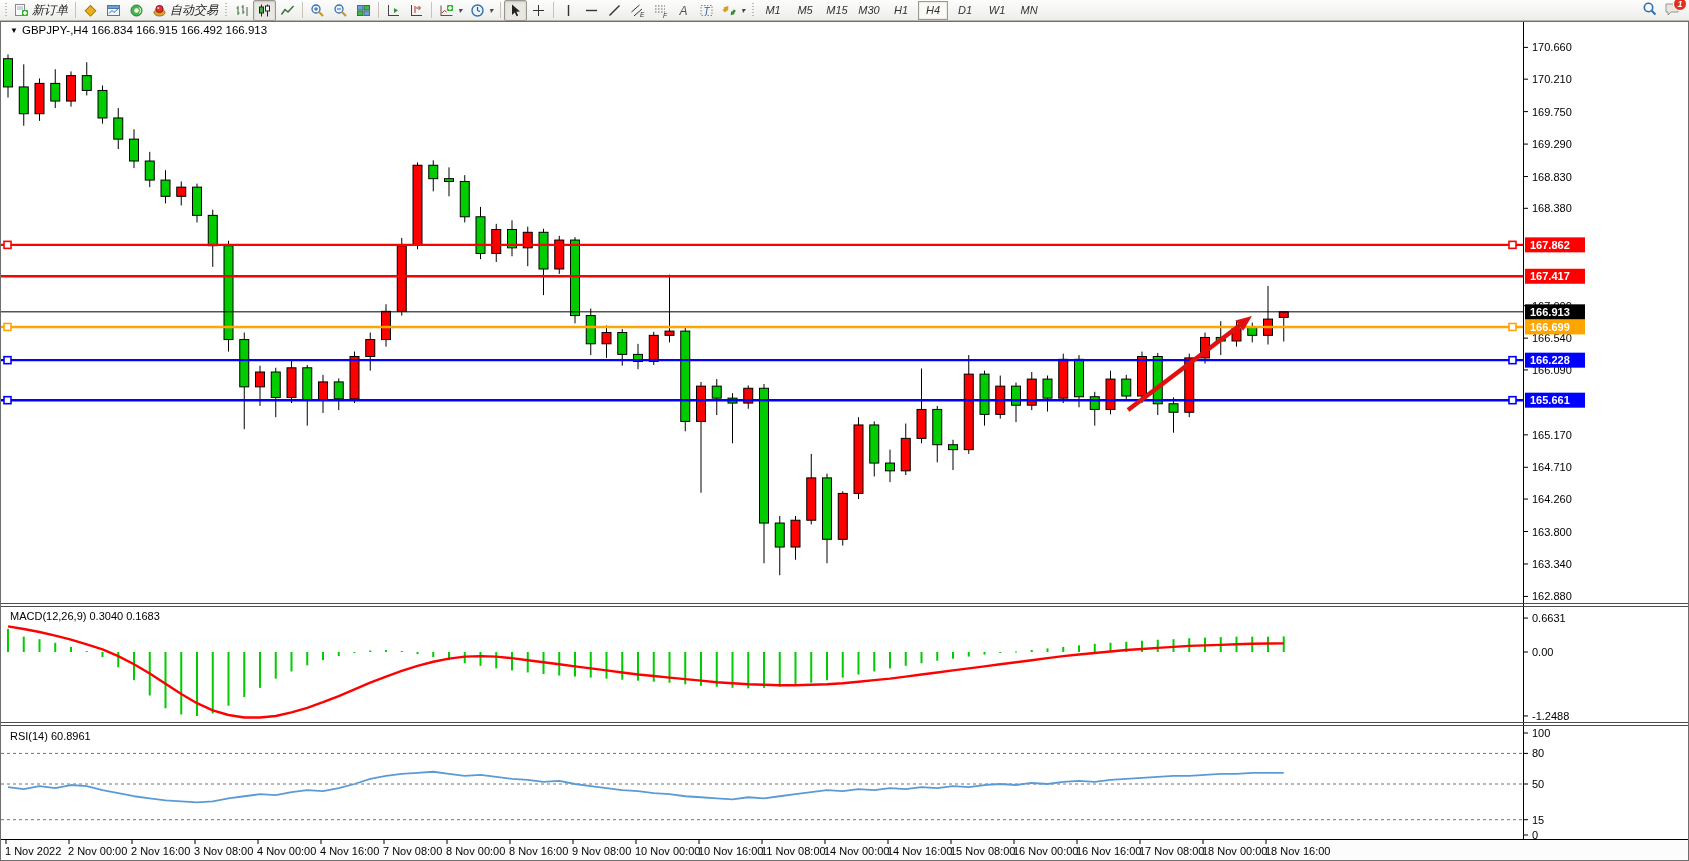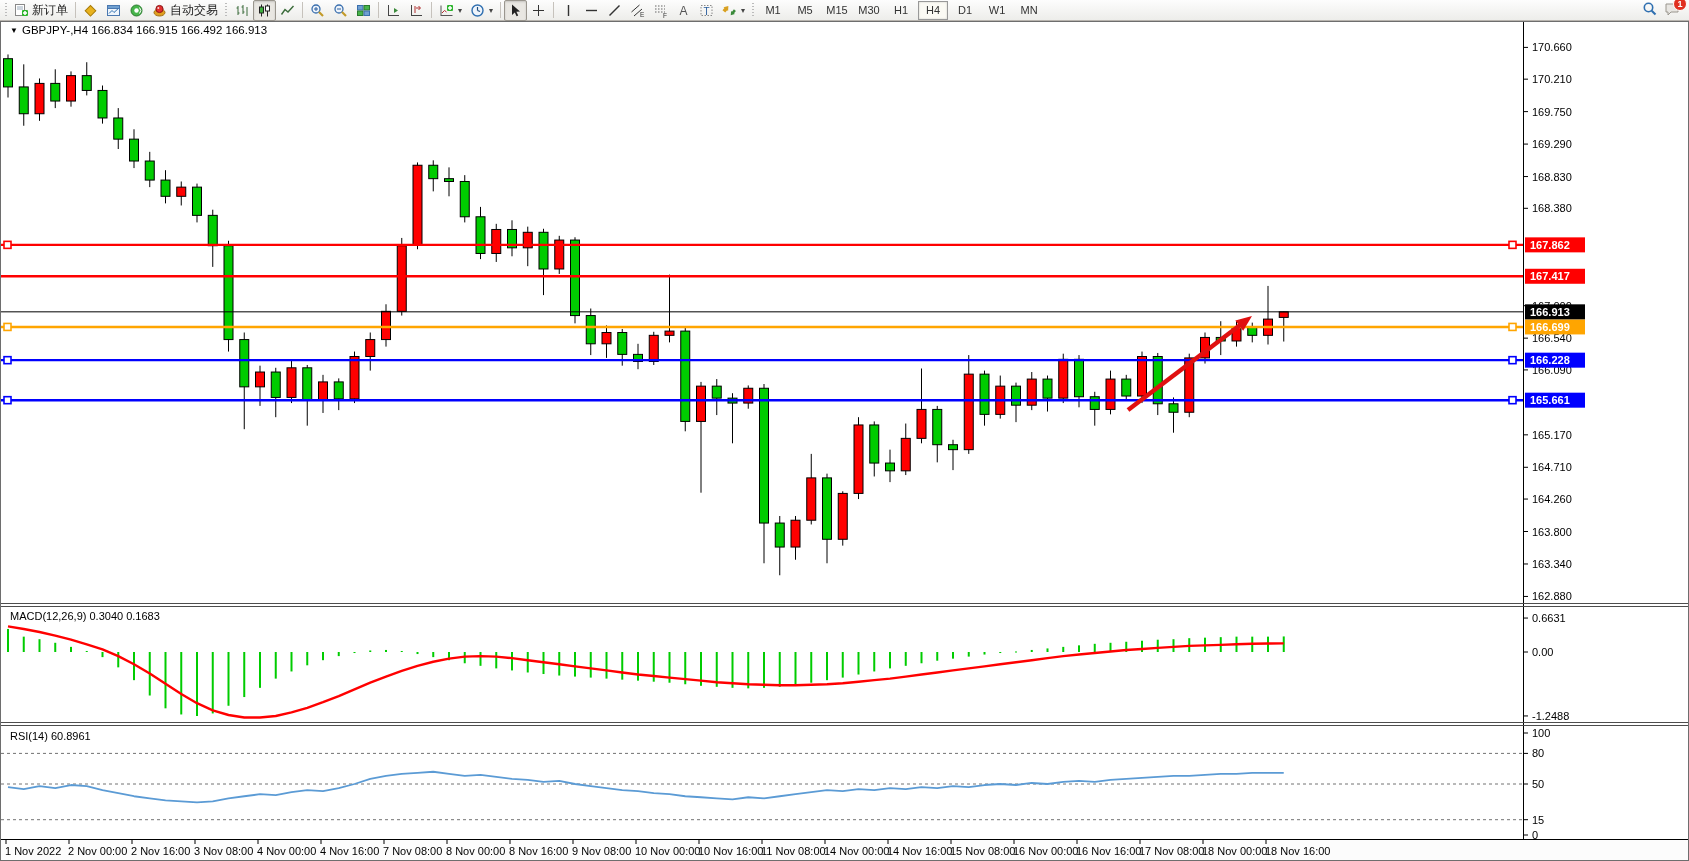--- a/index.html
+++ b/index.html
@@ -1,20 +1,20 @@
 <!DOCTYPE html>
 <html><head>
 <meta charset="utf-8">
 <style>
   html,body{margin:0;padding:0;background:#fff;width:1689px;height:861px;overflow:hidden;
     font-family:"Liberation Sans",sans-serif;-webkit-font-smoothing:none;}
   
   #toolbar{position:absolute;top:0;left:0;width:1689px;height:21px;z-index:5;
     background:linear-gradient(#fdfdfd,#ededea);border-bottom:1px solid #b8b4ae;
-    display:flex;align-items:center;padding:0 2px;box-sizing:border-box;font-size:12px;color:#222;}
+    display:flex;align-items:center;padding:0 2px;box-sizing:border-box;font-size:12px;color:#222;font-style:italic;}
   .grip{width:4px;height:14px;margin:0 2px;
     background-image:repeating-linear-gradient(#bbb 0 1px,transparent 1px 3px);background-size:2px 100%;background-repeat:repeat-y;background-position:1px 0;}
   .sep{width:1px;height:16px;background:#c6c2bc;margin:0 3px;}
   .tbtn{display:flex;align-items:center;gap:3px;height:19px;padding:0 3px;border:1px solid transparent;border-radius:2px;cursor:default;}
   .tbtn.pressed{background:#e9e7e2;border:1px solid #9a968e;box-shadow:inset 0 1px 2px rgba(0,0,0,.15);}
   .tbtn svg{display:block;}
   .caret{font-size:8px;color:#444;margin-left:1px;}
   .tf-btn{min-width:22px;text-align:center;height:17px;line-height:17px;padding:0 3px;font-size:11px;color:#333;border:1px solid transparent;margin:0 1px;}
   .tf-btn.active{background:#fbfaf4;border:1px solid #999;box-shadow:inset 0 0 2px rgba(0,0,0,.2);}
   #tb-right{margin-left:auto;display:flex;align-items:center;gap:6px;padding-right:6px;}

